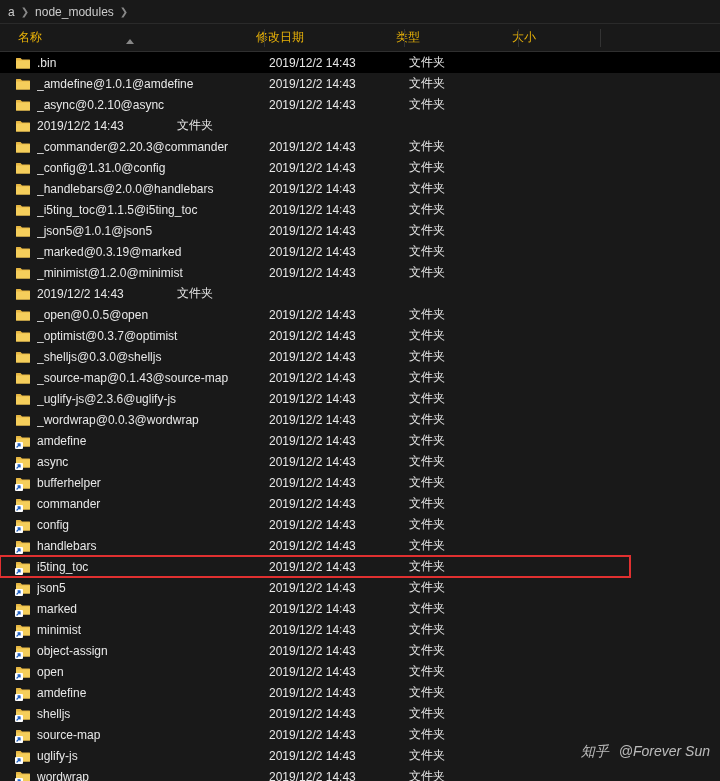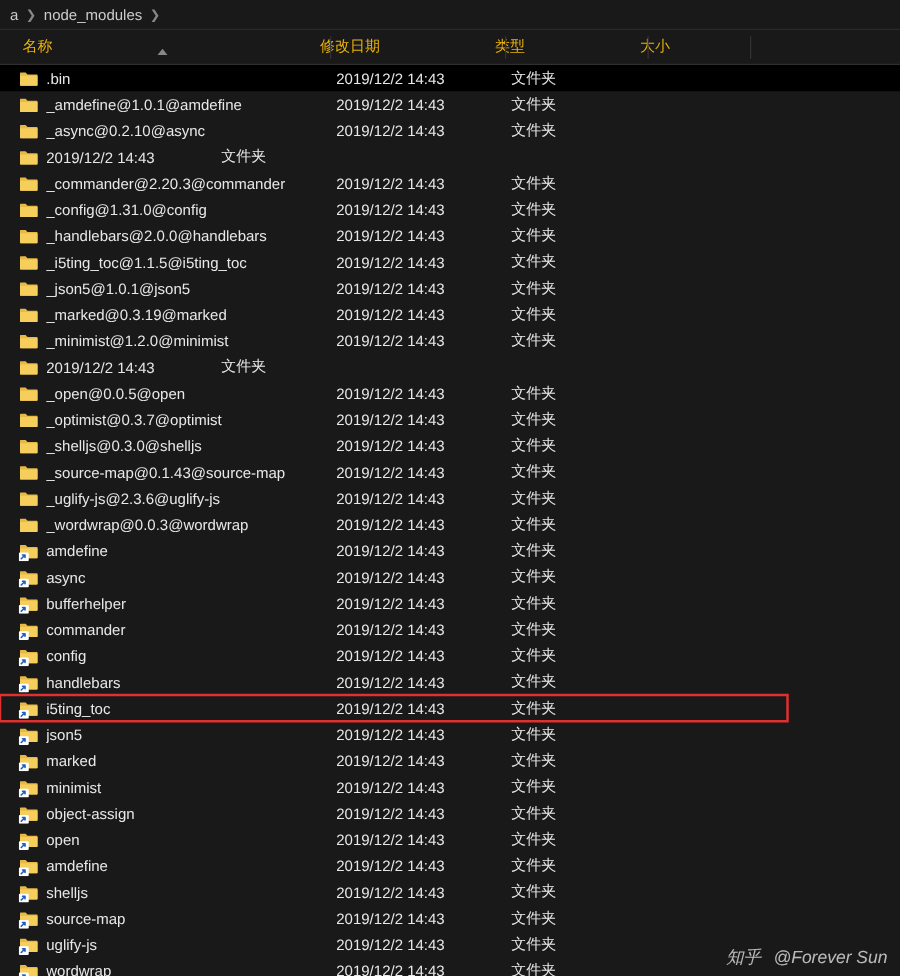--- a/index.html
+++ b/index.html
@@ -114,21 +114,21 @@
     .date-cell {
       width: 140px;
       color: #e8e8e8;
     }
     .type-cell {
       width: 116px;
       color: #e8e8e8;
     }
     .watermark {
       position: absolute;
-      bottom: 6px;
+      bottom: 20px;
       right: 10px;
       color: rgba(255,255,255,0.7);
       font-size: 14px;
       font-style: italic;
       pointer-events: none;
     }
     .watermark-logo {
       display: inline-block;
       margin-right: 6px;
     }

